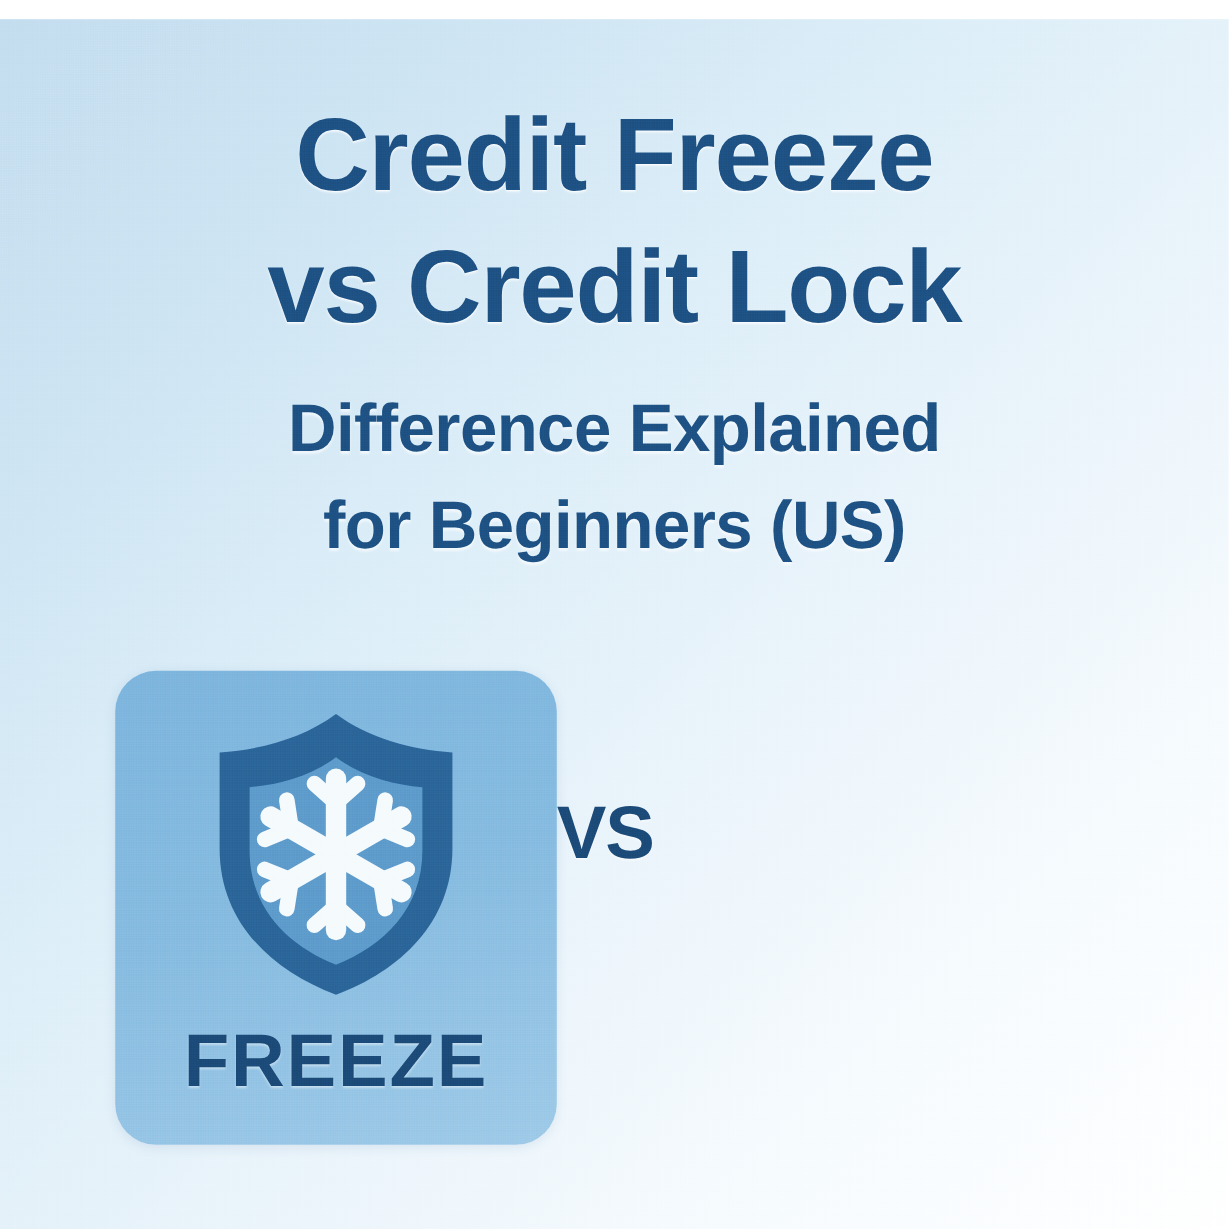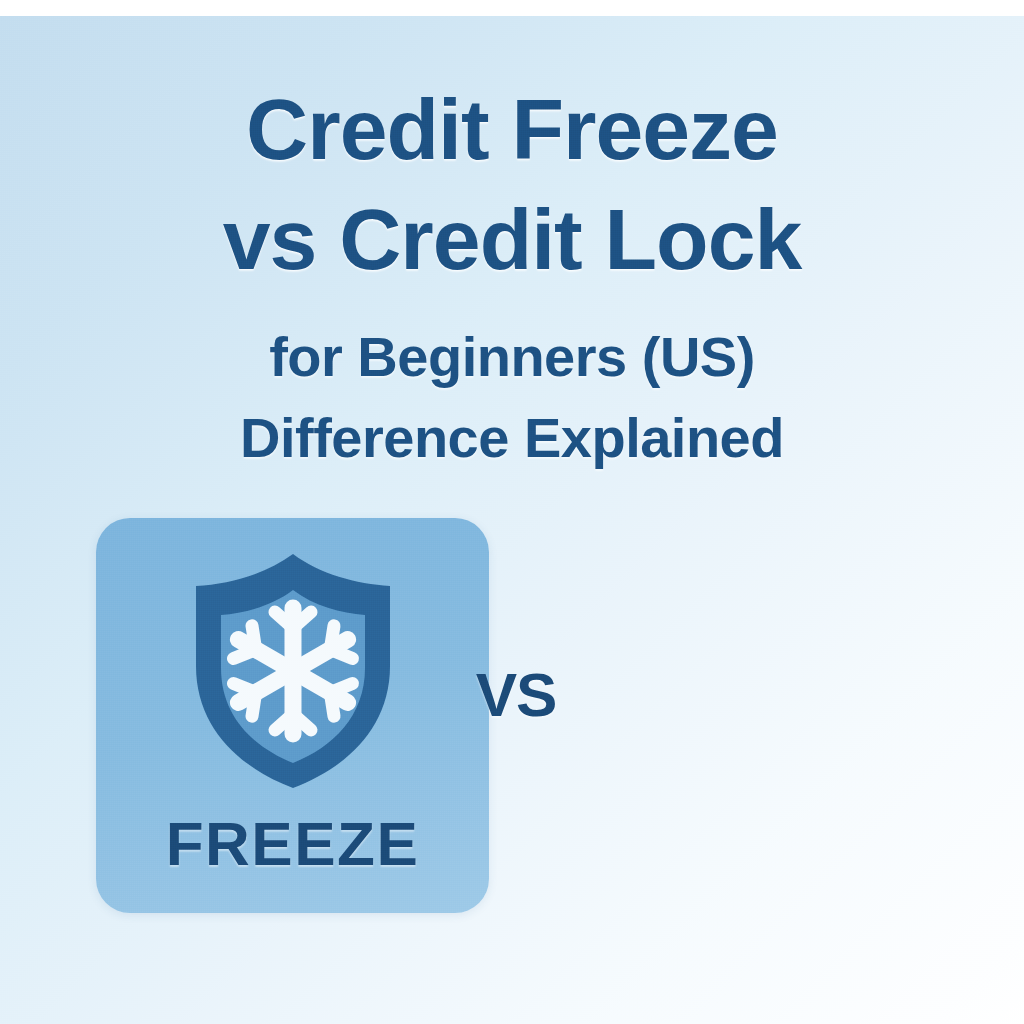--- a/index.html
+++ b/index.html
@@ -68,27 +68,26 @@
     font-size: 56px;
     line-height: 1.45;
     letter-spacing: -0.5px;
     text-shadow: 0 2px 2px rgba(255,255,255,.6);
     white-space: nowrap;
   }
 
   
   .card {
     position: absolute;
-    top: 502px;
+    top: 543px;
     width: 368px;
     height: 395px;
     border-radius: 34px;
     background: linear-gradient(165deg, #7cb4dd 0%, #86bbe0 48%, #9ecae8 100%);
     box-shadow: 0 2px 10px rgba(40,90,140,.10);
-    padding-left: 25px;
   }
   .card-left  { left: 96px; }
   .card-right { left: 568px; }
 
   .card-icon-wrap {
     position: absolute;
     left: 0;
     right: 0;
     top: 18px;
     height: 270px;
@@ -109,21 +108,20 @@
     line-height: 1;
     text-shadow: 0 2px 2px rgba(255,255,255,.45);
   }
 
   
   .vs-text {
     position: absolute;
     left: 464px;
     top: 648px;
     width: 104px;
-    text-align: center;
     color: #1b4a78;
     font-weight: 700;
     font-size: 62px;
     letter-spacing: -1px;
     line-height: 1;
     text-shadow: 0 2px 2px rgba(255,255,255,.5);
   }
 
   svg { display: block; }
 </style>
@@ -131,22 +129,22 @@
 <body>
 
 <div id="poster">
 
   <div class="heading-block">
     <span class="title-line">Credit Freeze</span>
     <span class="title-line">vs Credit Lock</span>
   </div>
 
   <div class="subtitle-block">
+    <span class="subtitle-line">Difference Explained</span>
     <span class="subtitle-line">for Beginners (US)</span>
-    <span class="subtitle-line">Difference Explained</span>
   </div>
 
   <div class="card card-left">
     <div class="card-icon-wrap">
       <span>
         <svg width="230" height="250" viewBox="0 0 230 250" aria-hidden="true">
 
           <path d="M115 8
                    C 88 28, 52 38, 18 40
                    L 18 120

